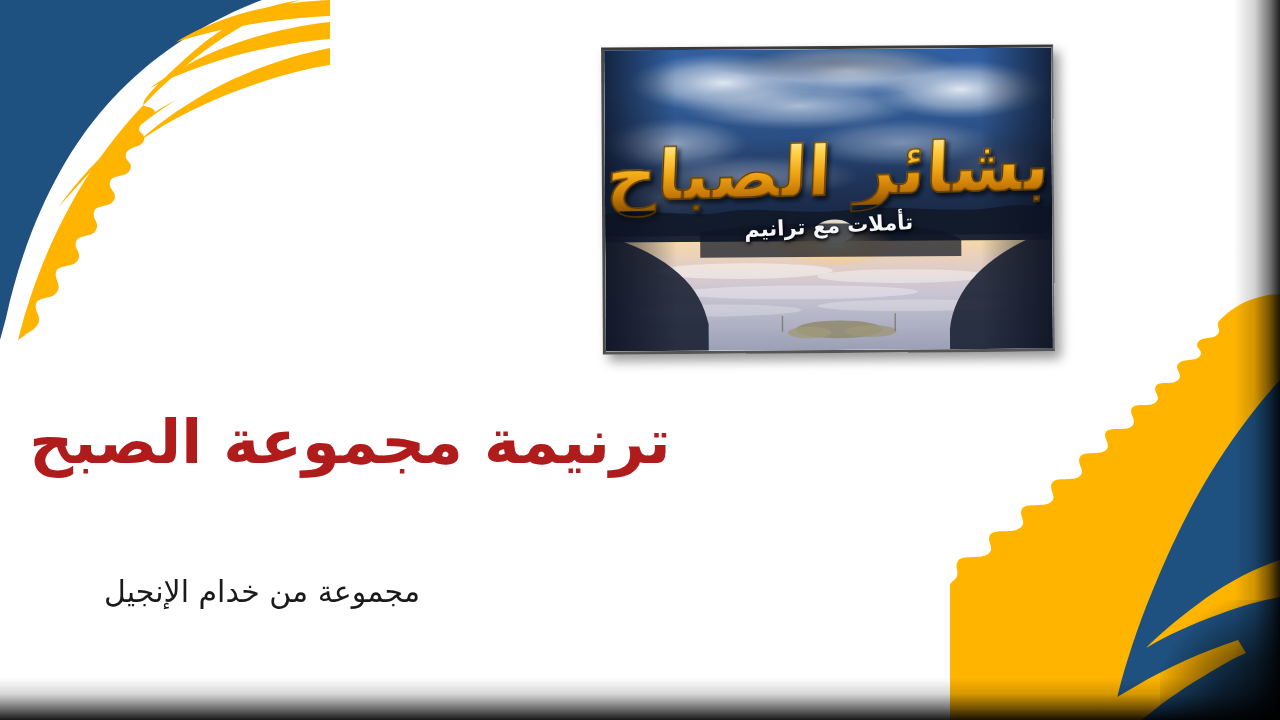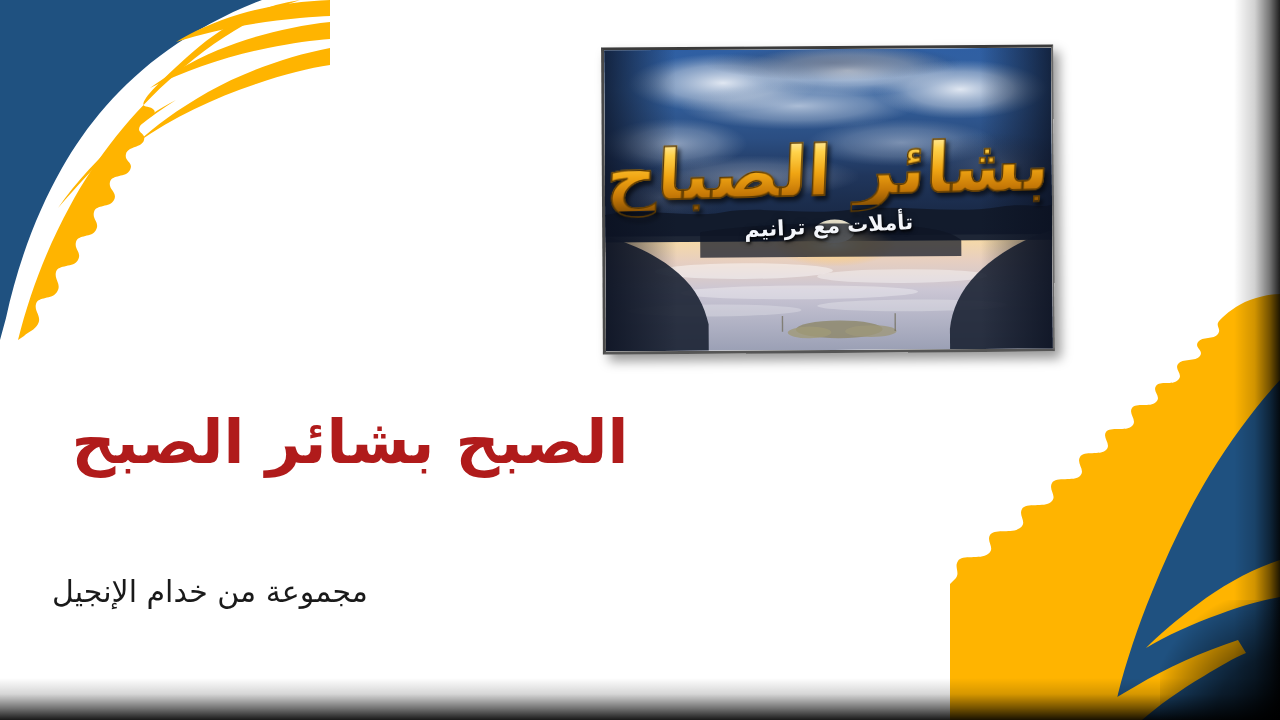--- a/index.html
+++ b/index.html
@@ -64,21 +64,21 @@
   #main-title{
     position:absolute;left:0;top:404px;width:700px;
     text-align:center;
     font-family:"DejaVu Sans","Liberation Sans",sans-serif;
     font-weight:700;font-size:61px;line-height:1.25;
     color:#B01B1B;
     white-space:nowrap;
   }
   #sub-title{
     position:absolute;left:0;top:572px;width:420px;
-    text-align:center;
+    text-align:right;
     font-family:"DejaVu Sans","Liberation Sans",sans-serif;
     font-weight:400;font-size:30px;line-height:1.3;
     color:#1a1a1a;
     white-space:nowrap;
   }
 
   
   #edge-shadow-right{
     position:absolute;top:0;right:0;width:46px;height:720px;
     background:linear-gradient(to left,rgba(0,0,0,.88) 0%,rgba(0,0,0,.55) 22%,rgba(0,0,0,.18) 55%,rgba(0,0,0,0) 100%);
@@ -217,21 +217,21 @@
 
       <rect x="0" y="0" width="452" height="307" fill="url(#vignetteSide)"></rect>
     </svg>
 
     <div class="pic-text-wrap">
       <div id="pic-headline">بشائر الصباح</div>
       <div id="pic-subline">تأملات مع ترانيم</div>
     </div>
   </div>
 
-  <div id="main-title">الصبح بشائر الصبح</div>
+  <div id="main-title">ترنيمة مجموعة الصبح</div>
   <div id="sub-title">مجموعة من خدام الإنجيل</div>
 
   <svg id="deco-bottomright" class="corner-deco" viewBox="0 0 330 450" preserveAspectRatio="none">
 
     <path fill="#FFB400" d="M330,24 C322,24 312,26 300,30 C286,35 276,44 270,50
              C264,56 272,58 268,64 C264,70 252,66 248,72
              C244,78 254,80 250,86 C246,92 232,88 228,94
              C224,100 234,104 228,110 C222,116 210,110 206,116
              C202,122 212,126 206,132 C200,138 186,132 182,138
              C178,144 188,150 182,156 C176,162 160,156 156,162

